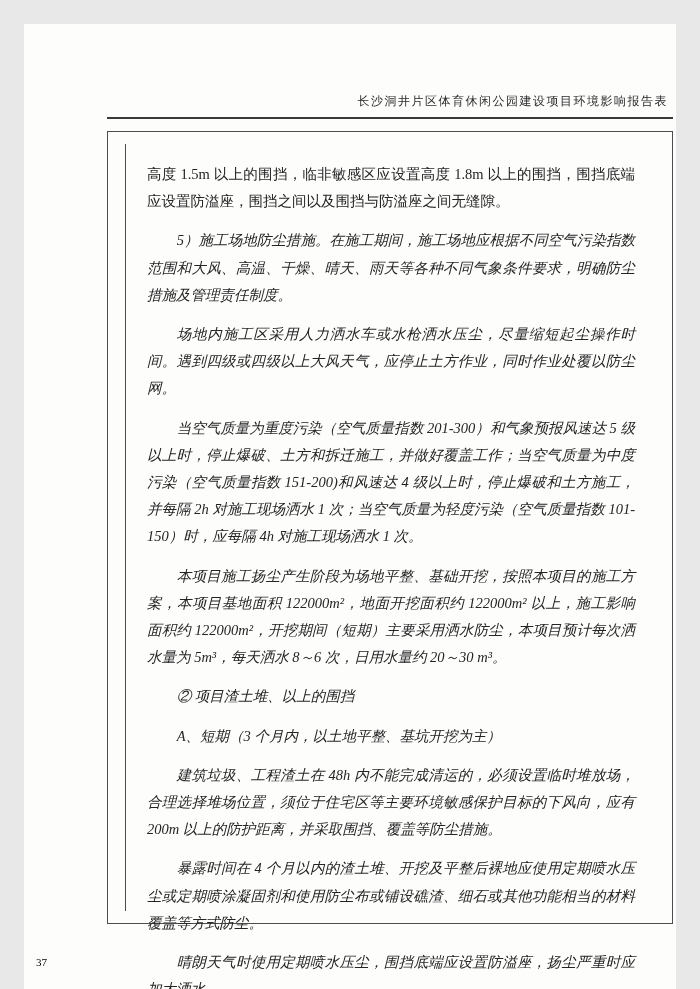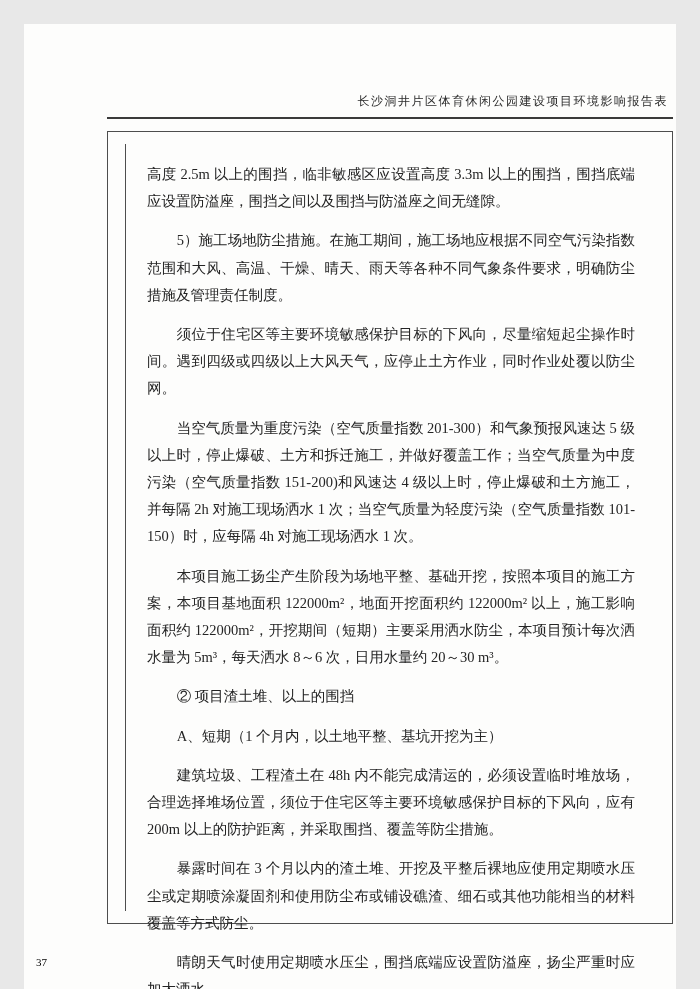--- a/index.html
+++ b/index.html
@@ -51,21 +51,21 @@
     border-left: 1px solid #4d4d4d;
     padding: 5px 13px 0 9px;
   }
   .doc-cell p {
     font-size: 14.5px;
     line-height: 27.2px;
     text-align: justify;
     text-justify: inter-ideograph;
     color: #242424;
   }
-  .doc-cell p.indent { text-indent: 2.05em; }
+  .doc-cell p.indent { text-indent: 2.05em; font-style: italic; }
   .page-number {
     position: absolute;
     top: 920px;
     left: 0;
     width: 700px;
     text-align: left;
     font-size: 11px;
     color: #000000;
   }
 </style>
@@ -73,28 +73,28 @@
 <body>
 
 <div class="page">
 
   <div class="running-header">长沙洞井片区体育休闲公园建设项目环境影响报告表</div>
 
   <div class="header-rule"></div>
 
   <div class="doc-table">
     <div class="doc-cell">
-      <p>高度 2.5m 以上的围挡，临非敏感区应设置高度 3.3m 以上的围挡，围挡底端应设置防溢座，围挡之间以及围挡与防溢座之间无缝隙。</p>
+      <p>高度 1.5m 以上的围挡，临非敏感区应设置高度 1.8m 以上的围挡，围挡底端应设置防溢座，围挡之间以及围挡与防溢座之间无缝隙。</p>
       <p class="indent">5）施工场地防尘措施。在施工期间，施工场地应根据不同空气污染指数范围和大风、高温、干燥、晴天、雨天等各种不同气象条件要求，明确防尘措施及管理责任制度。</p>
-      <p class="indent">须位于住宅区等主要环境敏感保护目标的下风向，尽量缩短起尘操作时间。遇到四级或四级以上大风天气，应停止土方作业，同时作业处覆以防尘网。</p>
+      <p class="indent">场地内施工区采用人力洒水车或水枪洒水压尘，尽量缩短起尘操作时间。遇到四级或四级以上大风天气，应停止土方作业，同时作业处覆以防尘网。</p>
       <p class="indent">当空气质量为重度污染（空气质量指数 201-300）和气象预报风速达 5 级以上时，停止爆破、土方和拆迁施工，并做好覆盖工作；当空气质量为中度污染（空气质量指数 151-200)和风速达 4 级以上时，停止爆破和土方施工，并每隔 2h 对施工现场洒水 1 次；当空气质量为轻度污染（空气质量指数 101-150）时，应每隔 4h 对施工现场洒水 1 次。</p>
       <p class="indent">本项目施工扬尘产生阶段为场地平整、基础开挖，按照本项目的施工方案，本项目基地面积 122000m²，地面开挖面积约 122000m² 以上，施工影响面积约 122000m²，开挖期间（短期）主要采用洒水防尘，本项目预计每次洒水量为 5m³，每天洒水 8～6 次，日用水量约 20～30 m³。</p>
       <p class="indent">② 项目渣土堆、以上的围挡</p>
-      <p class="indent">A、短期（1 个月内，以土地平整、基坑开挖为主）</p>
+      <p class="indent">A、短期（3 个月内，以土地平整、基坑开挖为主）</p>
       <p class="indent">建筑垃圾、工程渣土在 48h 内不能完成清运的，必须设置临时堆放场，合理选择堆场位置，须位于住宅区等主要环境敏感保护目标的下风向，应有 200m 以上的防护距离，并采取围挡、覆盖等防尘措施。</p>
-      <p class="indent">暴露时间在 3 个月以内的渣土堆、开挖及平整后裸地应使用定期喷水压尘或定期喷涂凝固剂和使用防尘布或铺设礁渣、细石或其他功能相当的材料覆盖等方式防尘。</p>
+      <p class="indent">暴露时间在 4 个月以内的渣土堆、开挖及平整后裸地应使用定期喷水压尘或定期喷涂凝固剂和使用防尘布或铺设礁渣、细石或其他功能相当的材料覆盖等方式防尘。</p>
       <p class="indent">晴朗天气时使用定期喷水压尘，围挡底端应设置防溢座，扬尘严重时应加大洒水。</p>
     </div>
   </div>
 
   <div class="page-number">37</div>
 
 </div>
 
 </body></html>

